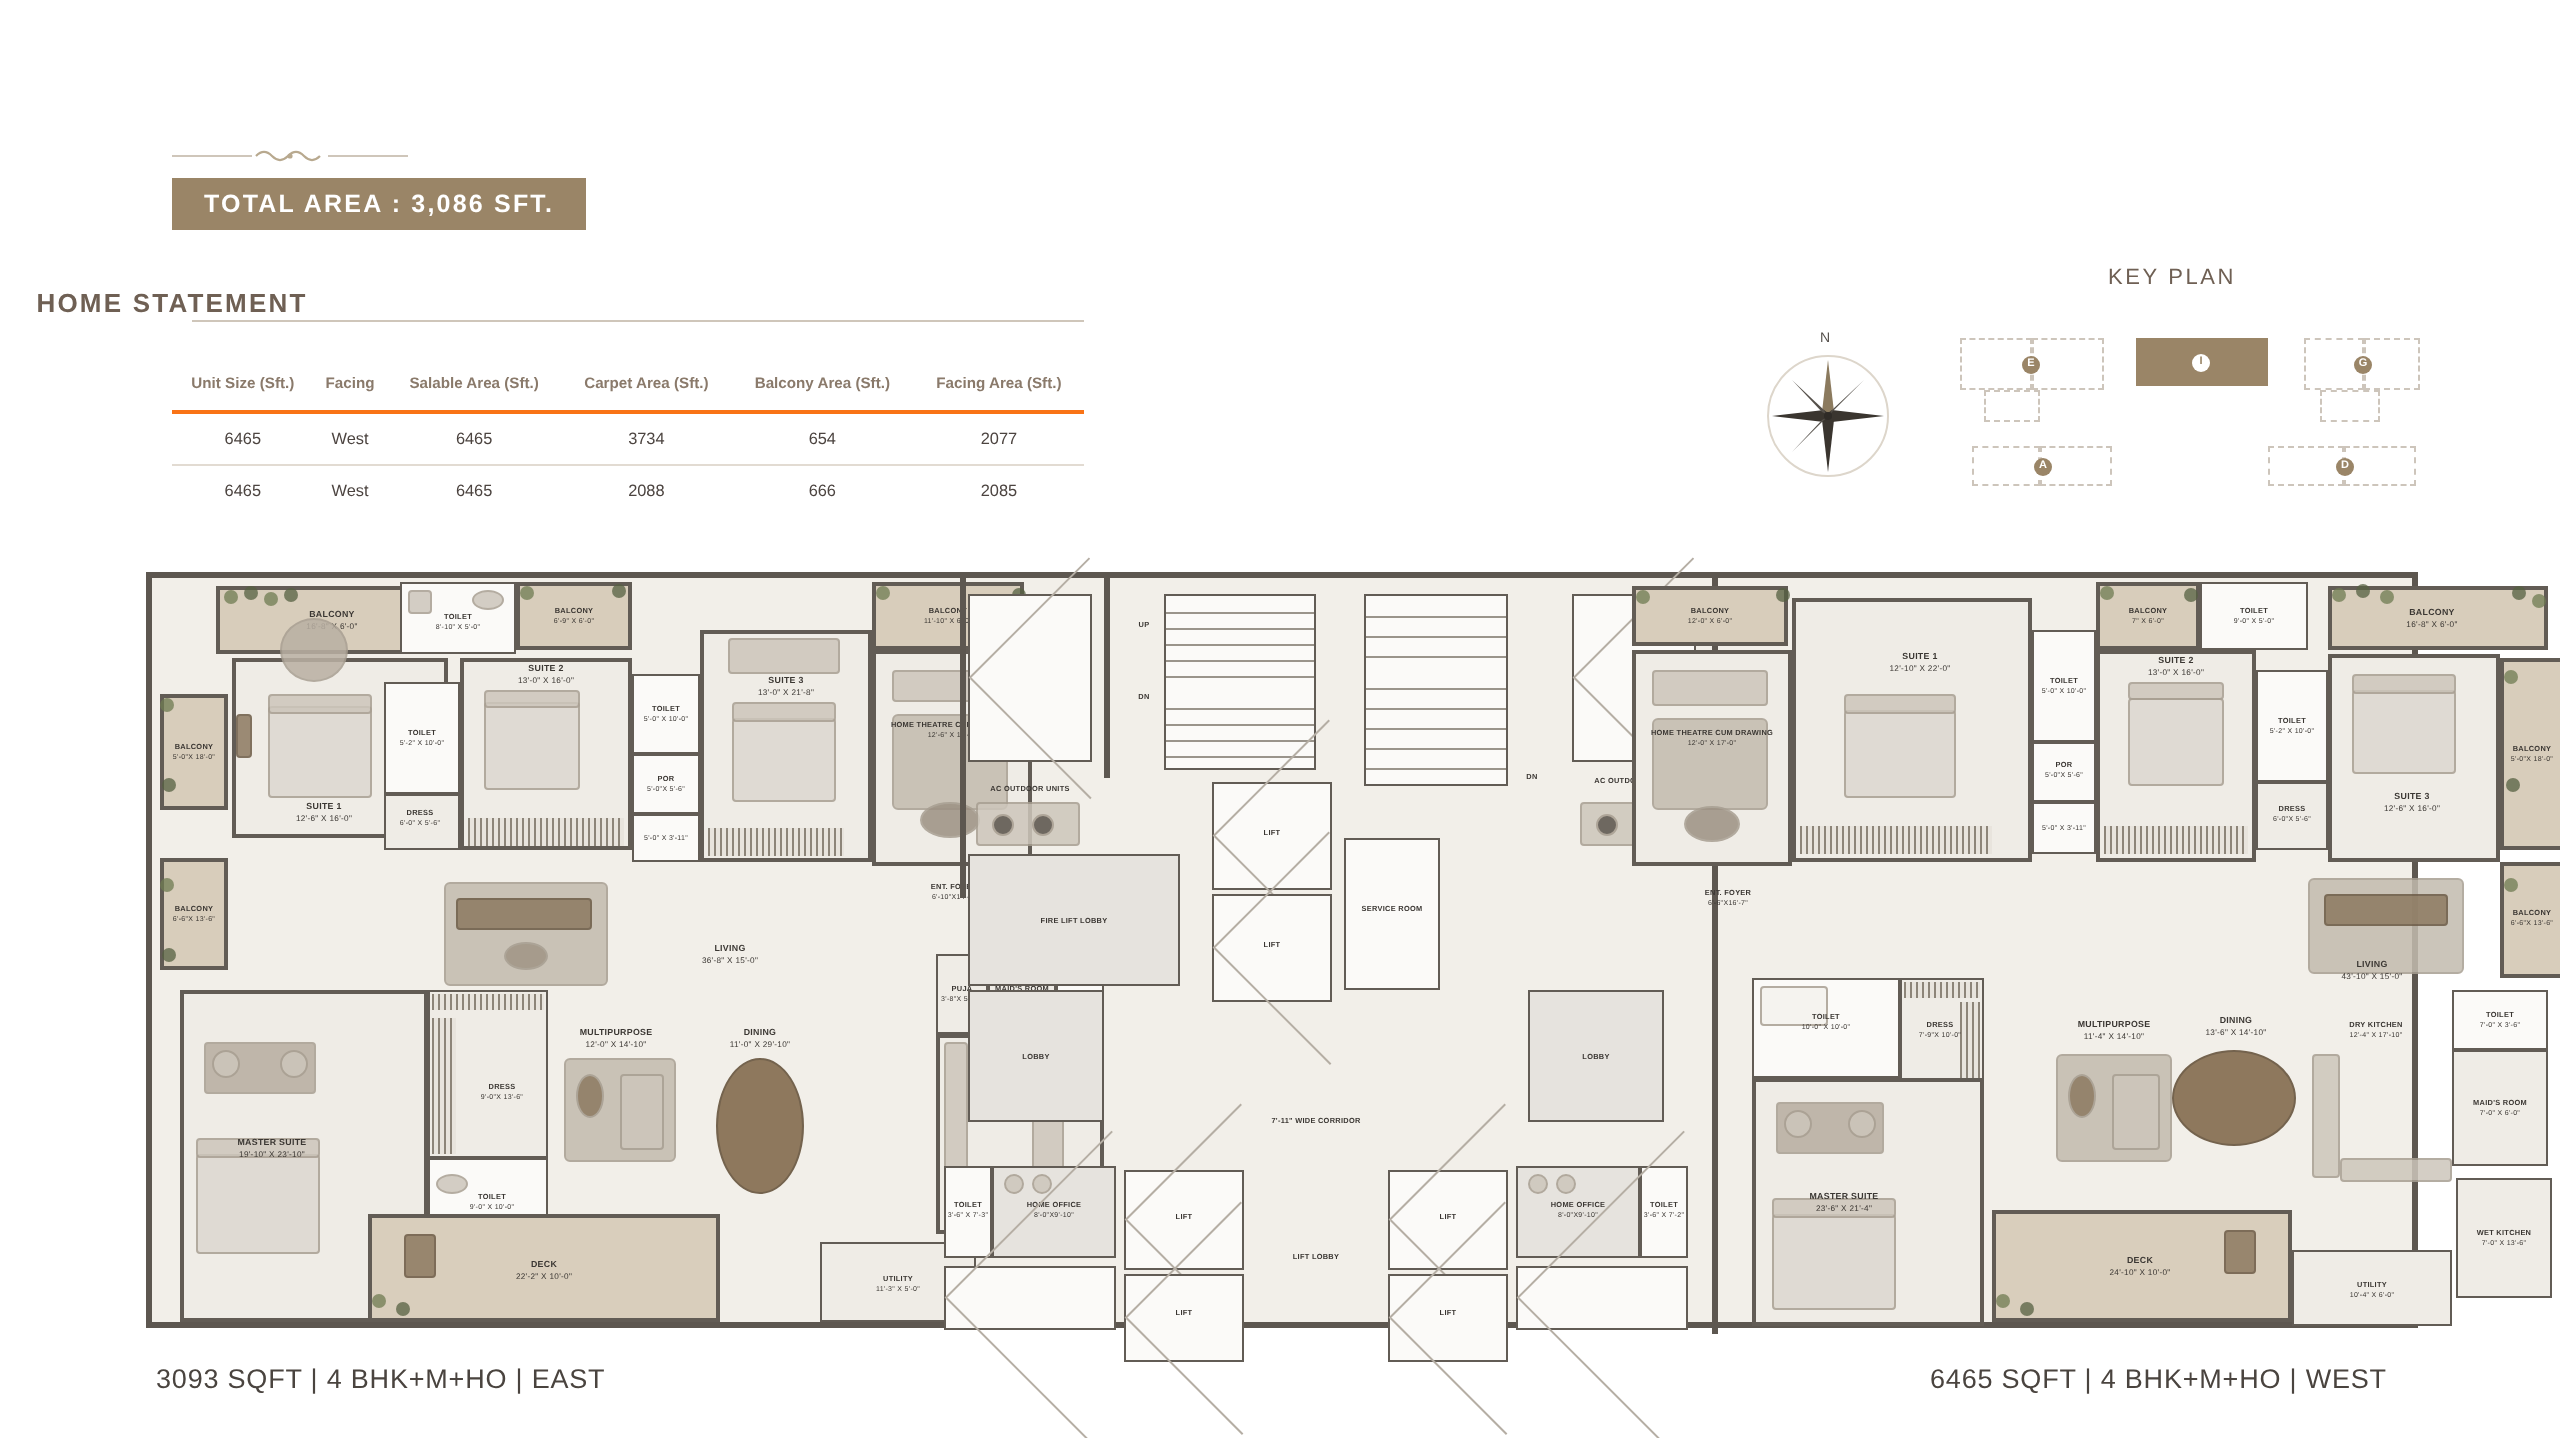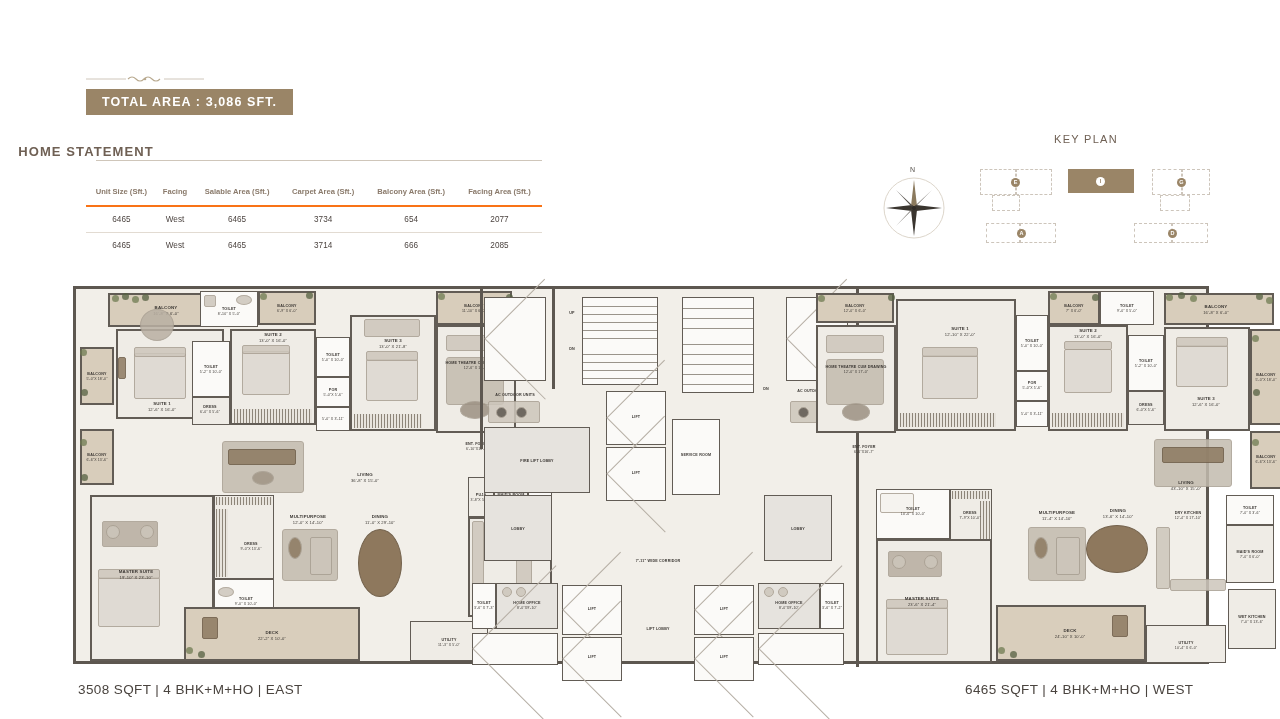--- a/index.html
+++ b/index.html
@@ -202,21 +202,21 @@
         <td>West</td>
         <td>6465</td>
         <td>3734</td>
         <td>654</td>
         <td>2077</td>
       </tr>
       <tr>
         <td>6465</td>
         <td>West</td>
         <td>6465</td>
-        <td>3714</td>
+        <td>2088</td>
         <td>666</td>
         <td>2085</td>
       </tr>
     </tbody>
   </table>
 
   <div class="keyplan-title">KEY PLAN</div>
 
   <div class="compass">
     <span class="n-letter">N</span>
@@ -732,16 +732,16 @@
         <span>DECK</span><span class="d">24'-10" X 10'-0"</span>
       </div>
       <div class="fur dark" style="left:1036px; top:326px; width:16px; height:22px;"></div>
       <div class="tree" style="left:922px; top:358px;"></div>
         <div class="tree d2" style="left:934px; top:362px;"></div>
 
 
     </div>
   </div>
 
-  <div class="cap east">3508 SQFT | 4 BHK+M+HO | EAST</div>
+  <div class="cap east">3093 SQFT | 4 BHK+M+HO | EAST</div>
   <div class="cap west">6465 SQFT | 4 BHK+M+HO | WEST</div>
 
 </div>
 
 </body></html>

